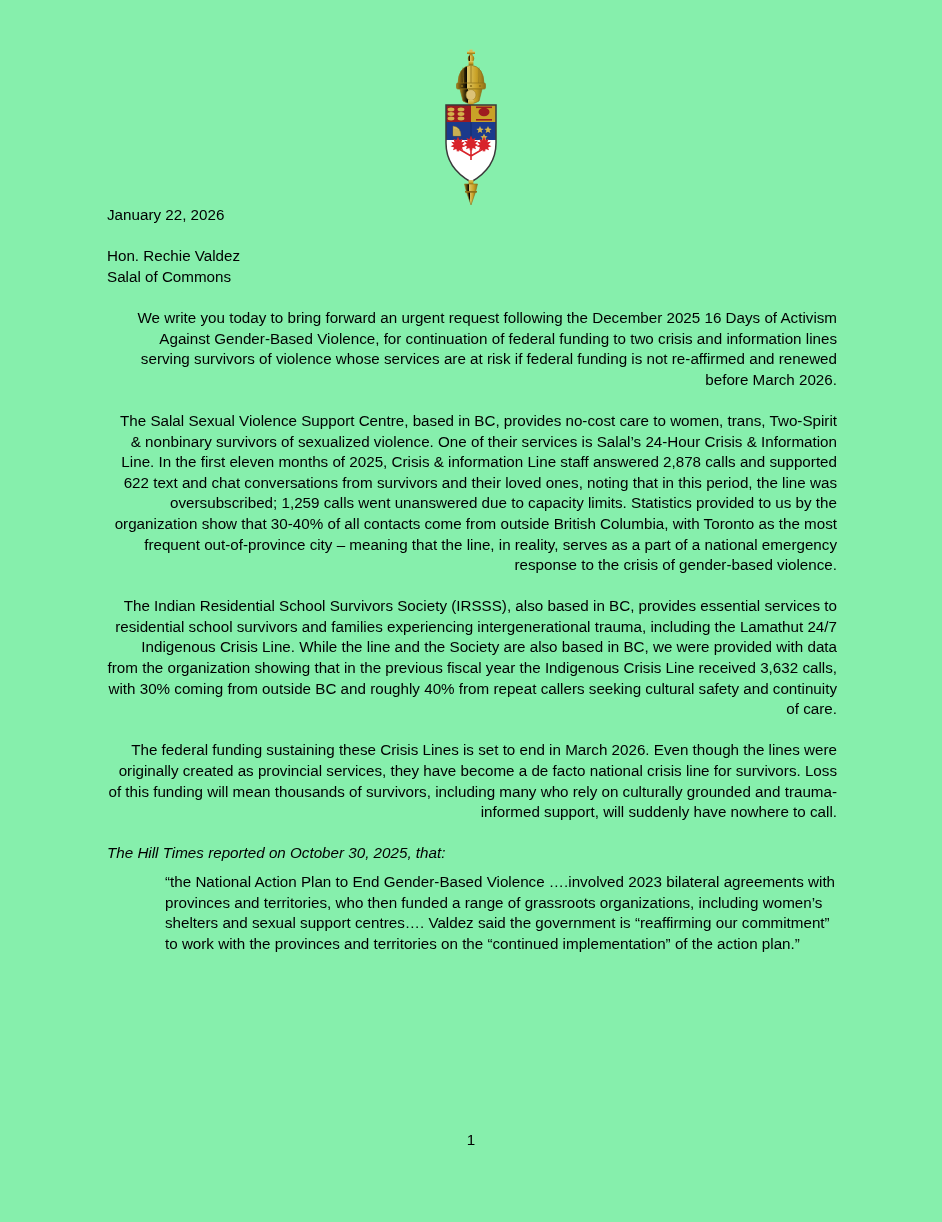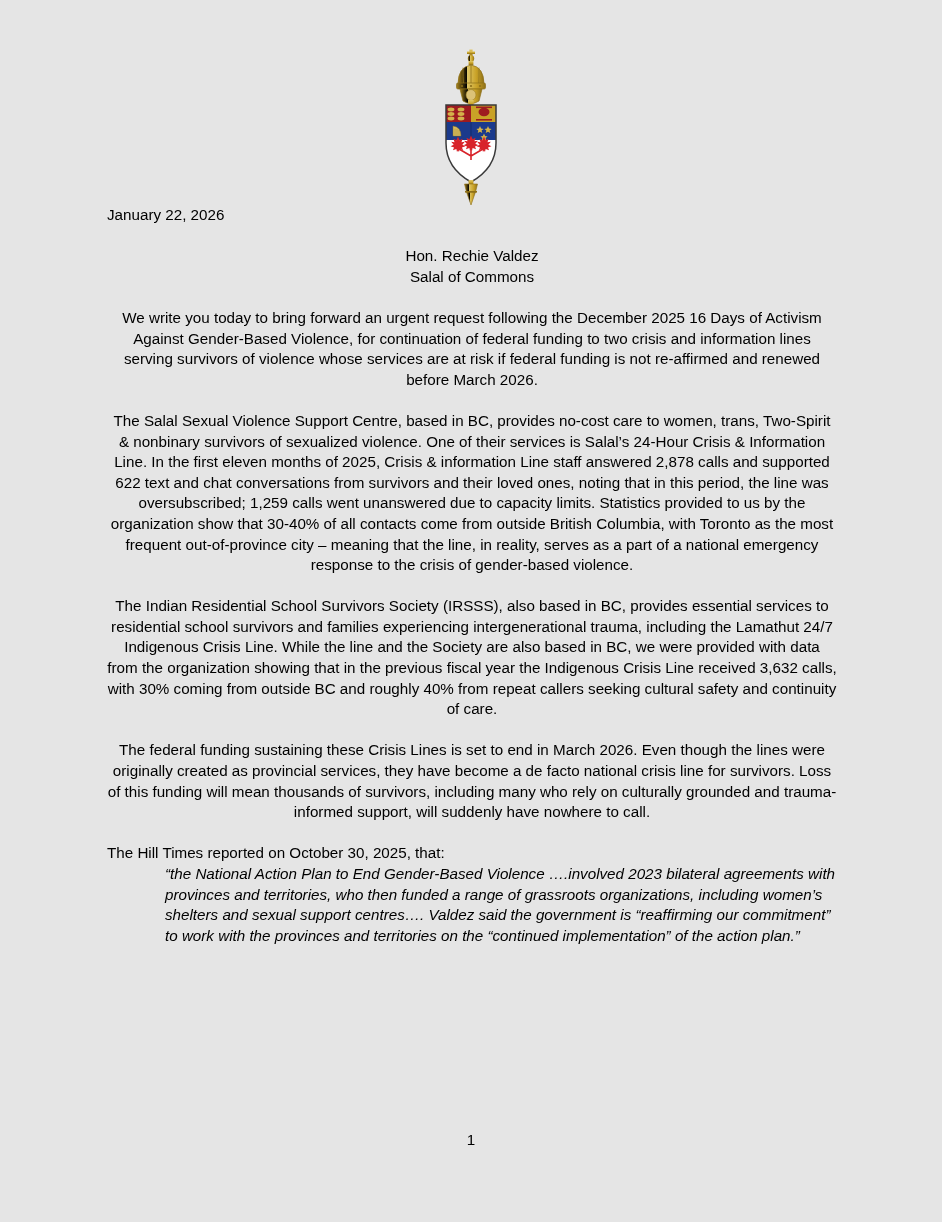--- a/index.html
+++ b/index.html
@@ -11,21 +11,21 @@
     width: 942px;
     height: 1222px;
     position: relative;
     font-family: "Liberation Sans", sans-serif;
     color: #000000;
     overflow: hidden;
   }
   .page {
     position: absolute;
     inset: 0;
-    background: #e5e5e5;
+    background: #86efac;
   }
 
   
   .emblem-wrap {
     position: absolute;
     top: 48px;
     left: 0;
     width: 942px;
     display: flex;
     justify-content: center;
@@ -41,41 +41,40 @@
     top: 205px;
     width: 730px;
     font-size: 15.2px;
     line-height: 20.6px;
   }
   .block {
     margin: 0 0 20.6px 0;
   }
   .addr-line {
     display: block;
-    text-align: center;
   }
   .email-label {
     white-space: nowrap;
   }
   a.email-link, .email-link {
     color: #4A6F8A;
     text-decoration: underline;
     text-underline-offset: 1.5px;
   }
   .para {
     margin: 0 0 20.6px 0;
-    text-align: center;
+    text-align: right;
   }
   .intro-line {
     margin: 0;
+    font-style: italic;
   }
   .blockquote {
-    margin: 0 0 0 58px;
+    margin: 8px 0 0 58px;
     width: 672px;
-    font-style: italic;
   }
 
   
   .page-number {
     position: absolute;
     top: 1130px;
     left: 0;
     width: 942px;
     text-align: center;
     font-size: 15.2px;

